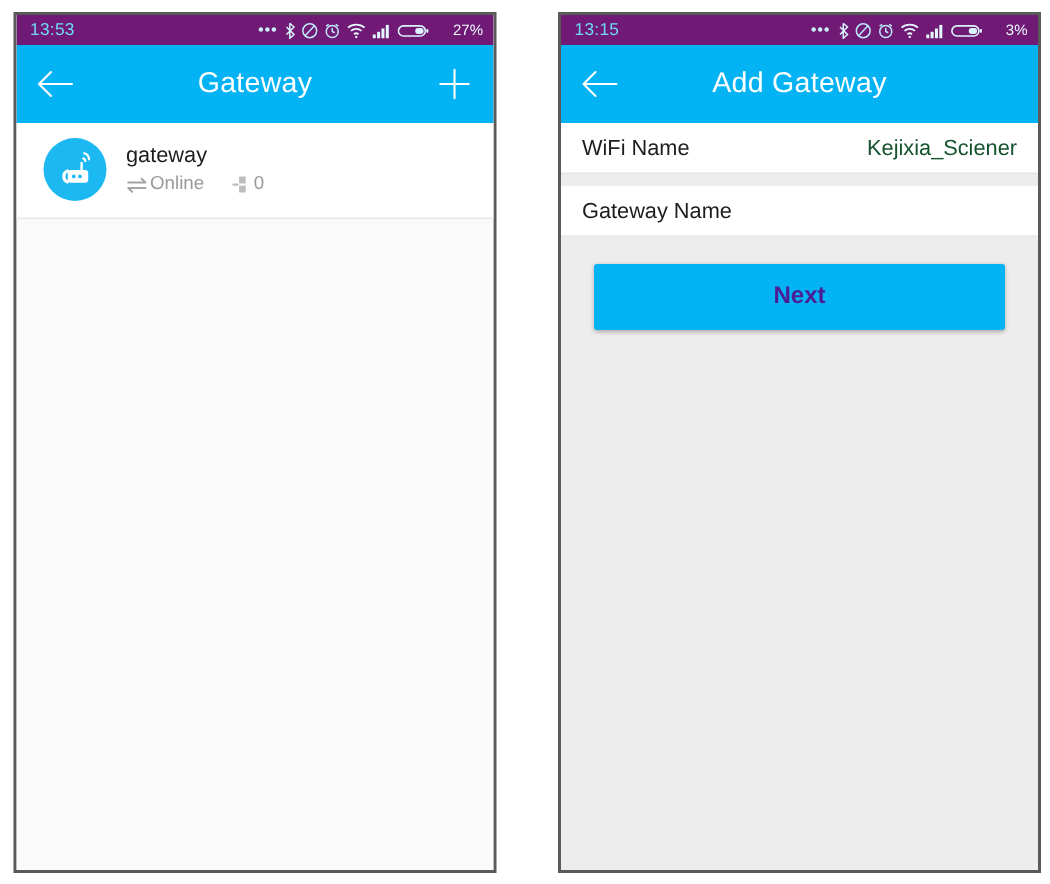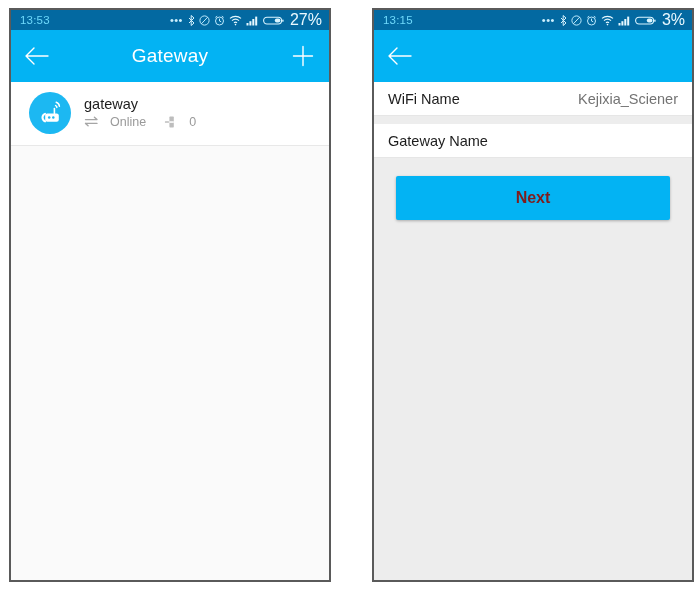--- a/index.html
+++ b/index.html
@@ -24,21 +24,21 @@
     background: #fafafa;
     box-sizing: border-box;
     overflow: hidden;
   }
   #phone-left  { left: 9px; }
   #phone-right { left: 372px; }
 
   
   .statusbar {
     height: 20px;
-    background: #0369a1;
+    background: #701a75;
     color: #ffffff;
     display: flex;
     align-items: center;
     padding: 0 7px 0 9px;
     font-size: 11px;
     box-sizing: border-box;
   }
   .statusbar .clock {
     color: #6fd9fb;
     font-size: 11.5px;
@@ -53,22 +53,22 @@
   .sb-icons svg { display: block; }
   .sb-dots {
     color: #cdeffd;
     font-size: 11px;
     letter-spacing: 0.5px;
     line-height: 8px;
     margin-right: 1px;
   }
   .sb-batt-text {
     color: #eaf9ff;
-    font-size: 16px;
-    margin-left: 2px;
+    font-size: 10px;
+    margin-left: 12px;
   }
 
   
   .appbar {
     height: 52px;
     background: #03b3f3;
     position: relative;
     display: flex;
     align-items: center;
     box-sizing: border-box;
@@ -124,22 +124,22 @@
   }
   .li-sub {
     display: flex;
     align-items: center;
     font-size: 12.5px;
     color: #9a9a9a;
     line-height: 15px;
   }
   .li-sub .meta {
     display: flex;
-    align-items: flex-start;
-    gap: 11px;
+    align-items: flex-end;
+    gap: 1px;
   }
   .li-sub .meta + .meta { margin-left: 18px; }
 
   
   .form-area {
     background: #ededed;
     height: calc(100% - 72px);
   }
   .form-row {
     background: #ffffff;
@@ -151,37 +151,37 @@
     box-sizing: border-box;
     border-bottom: 1px solid #e6e6e6;
   }
   .form-row:last-of-type { border-bottom: 1px solid #e6e6e6; }
   .form-label {
     font-size: 14.5px;
     color: #1d1d1d;
   }
   .form-value {
     font-size: 14.5px;
-    color: #737373;
+    color: #14532d;
   }
   .form-value.placeholder { color: #b0b0b0; }
   .form-gap {
     height: 8px;
     background: #ededed;
   }
   .btn-wrap {
     padding: 18px 22px 0 22px;
   }
   .next-btn {
     width: 100%;
     height: 44px;
     background: #03b3f3;
     border: none;
     border-radius: 2px;
-    color: #7f1d1d;
+    color: #4c1d95;
     font-size: 16px;
     font-family: "Liberation Sans", sans-serif;
     font-weight: bold;
     box-shadow: 0 1px 3px rgba(0,0,0,0.28);
     cursor: pointer;
   }
 </style>
 </head>
 <body>
 
@@ -315,20 +315,21 @@
       <span class="sb-batt-text">3%</span>
     </span>
   </div>
 
   <div class="appbar">
     <div class="appbar-btn">
       <svg width="26" height="20" viewBox="0 0 26 20">
         <path d="M24 10 L2 10 M10 2 L2 10 L10 18" fill="none" stroke="#ffffff" stroke-width="1.4" stroke-linecap="round" stroke-linejoin="round"></path>
       </svg>
     </div>
+    <div class="title">Add Gateway</div>
   </div>
 
   <div class="form-area">
     <div class="form-row">
       <span class="form-label">WiFi Name</span>
       <span class="form-value">Kejixia_Sciener</span>
     </div>
     <div class="form-gap"></div>
     <div class="form-row">
       <span class="form-label">Gateway Name</span>

